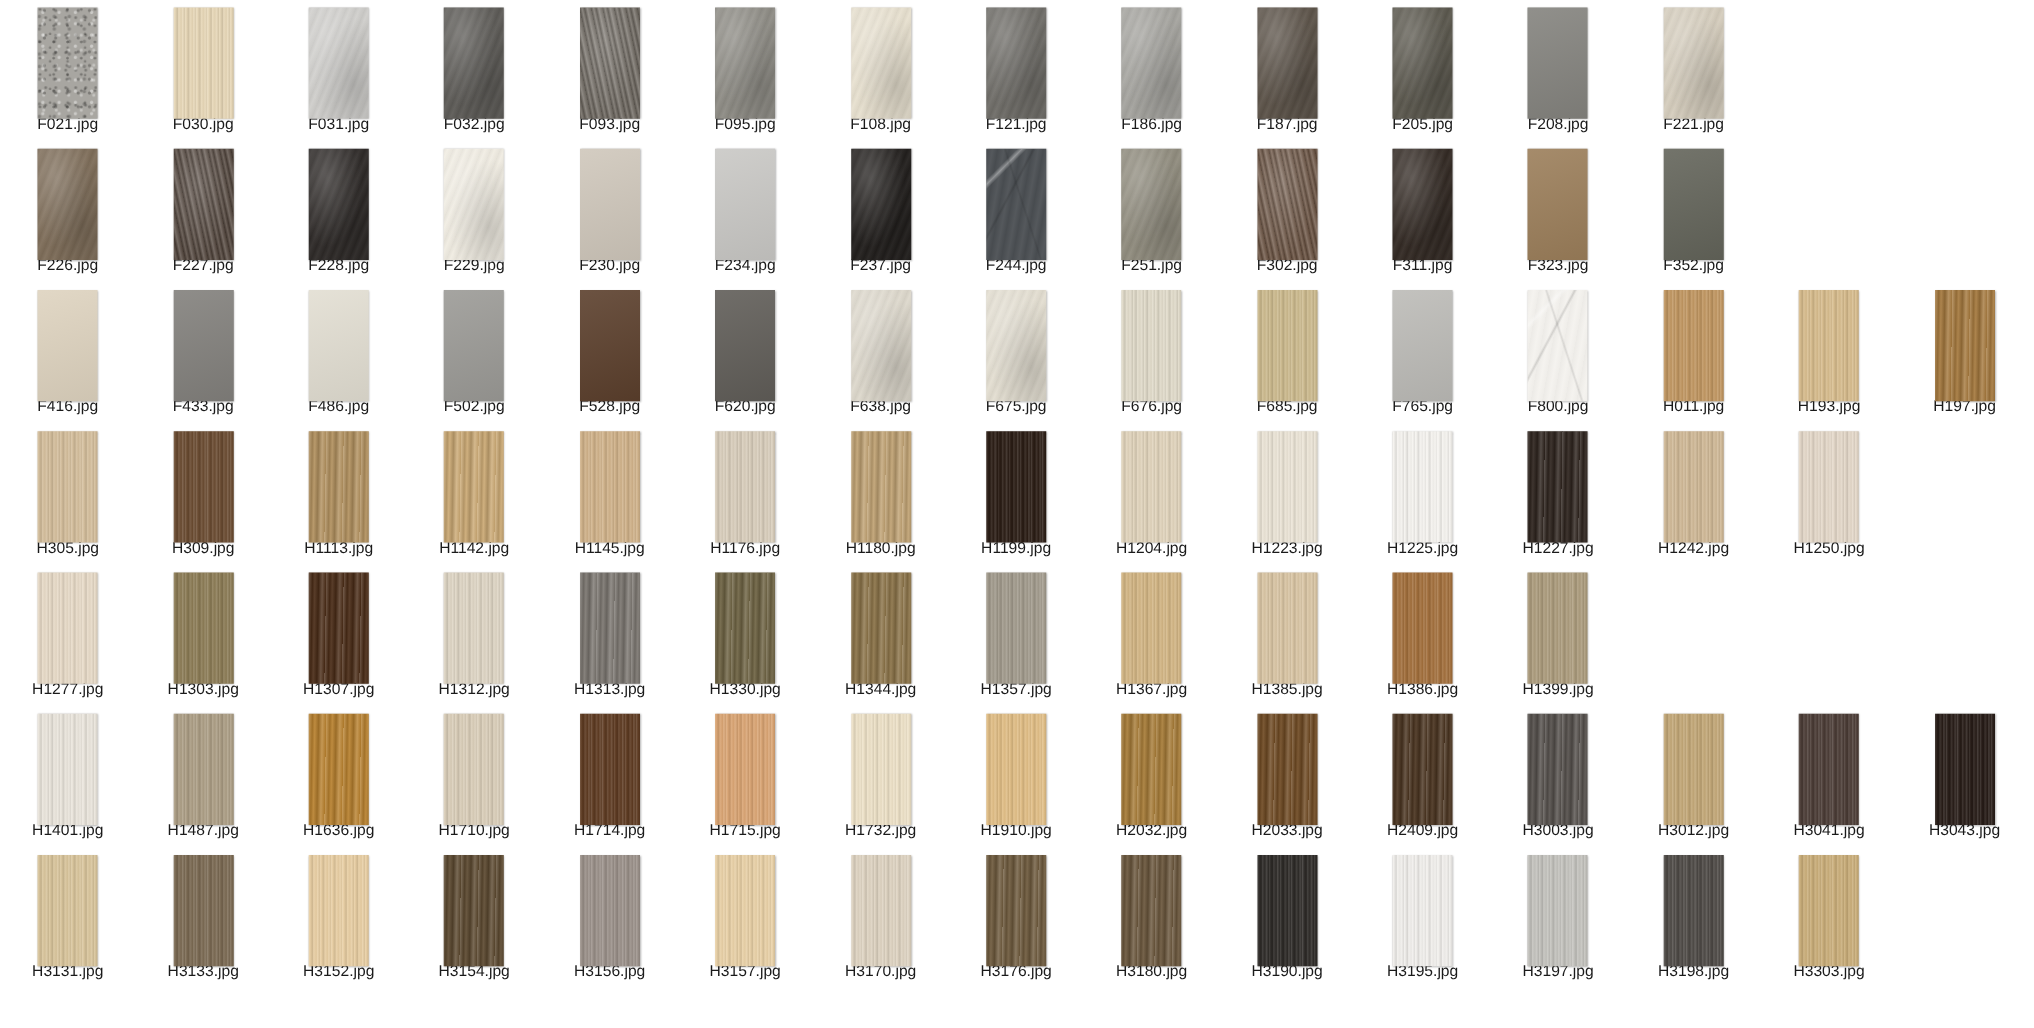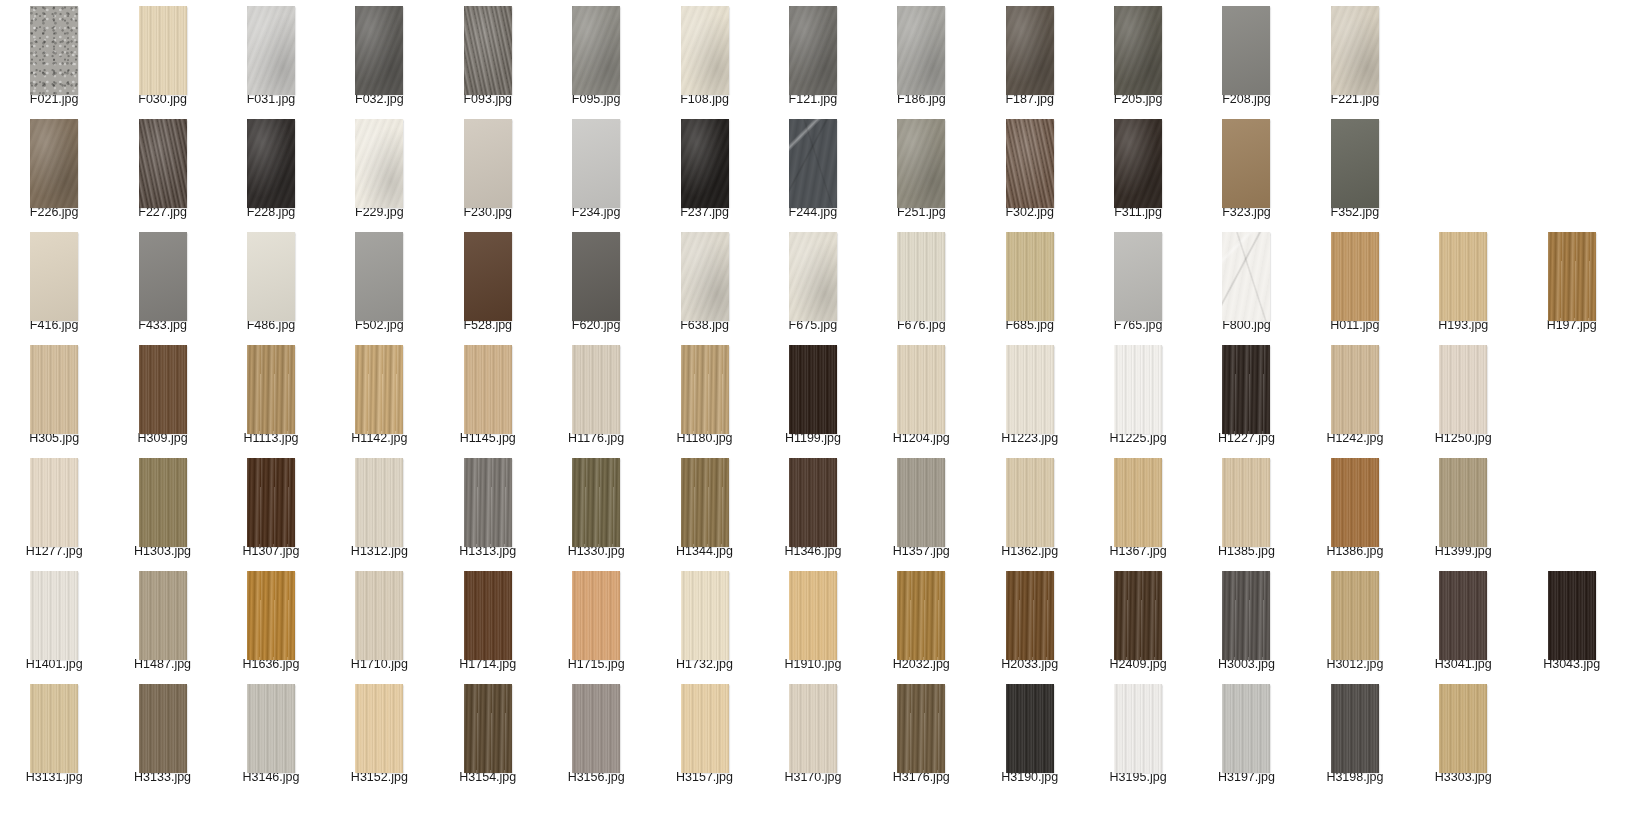--- a/index.html
+++ b/index.html
@@ -633,41 +633,25 @@
       <div class="cell">
         <div class="thumb-wrap">
           <div class="thumb" style="background-color: rgb(139, 115, 72);">
             <div class="tex woodcoarse"></div>
           </div>
         </div>
         <div class="label">H1344.jpg</div>
       </div>
       <div class="cell">
         <div class="thumb-wrap">
-          <div class="thumb" style="background-color: rgb(75, 54, 41);">
-            <div class="tex wood"></div>
-          </div>
-        </div>
-        <div class="label">H1346.jpg</div>
-      </div>
-      <div class="cell">
-        <div class="thumb-wrap">
           <div class="thumb" style="background-color: rgb(161, 154, 140);">
             <div class="tex wood"></div>
           </div>
         </div>
         <div class="label">H1357.jpg</div>
-      </div>
-      <div class="cell">
-        <div class="thumb-wrap">
-          <div class="thumb" style="background-color: rgb(217, 201, 170);">
-            <div class="tex wood"></div>
-          </div>
-        </div>
-        <div class="label">H1362.jpg</div>
       </div>
       <div class="cell">
         <div class="thumb-wrap">
           <div class="thumb" style="background-color: rgb(210, 181, 132);">
             <div class="tex wood"></div>
           </div>
         </div>
         <div class="label">H1367.jpg</div>
       </div>
       <div class="cell">
@@ -829,28 +813,20 @@
       <div class="cell">
         <div class="thumb-wrap">
           <div class="thumb" style="background-color: rgb(122, 105, 82);">
             <div class="tex wood"></div>
           </div>
         </div>
         <div class="label">H3133.jpg</div>
       </div>
       <div class="cell">
         <div class="thumb-wrap">
-          <div class="thumb" style="background-color: rgb(196, 192, 182);">
-            <div class="tex wood"></div>
-          </div>
-        </div>
-        <div class="label">H3146.jpg</div>
-      </div>
-      <div class="cell">
-        <div class="thumb-wrap">
           <div class="thumb" style="background-color: rgb(231, 205, 162);">
             <div class="tex wood"></div>
           </div>
         </div>
         <div class="label">H3152.jpg</div>
       </div>
       <div class="cell">
         <div class="thumb-wrap">
           <div class="thumb" style="background-color: rgb(92, 73, 48);">
             <div class="tex woodcoarse"></div>
@@ -882,20 +858,28 @@
         </div>
         <div class="label">H3170.jpg</div>
       </div>
       <div class="cell">
         <div class="thumb-wrap">
           <div class="thumb" style="background-color: rgb(110, 90, 61);">
             <div class="tex woodcoarse"></div>
           </div>
         </div>
         <div class="label">H3176.jpg</div>
+      </div>
+      <div class="cell">
+        <div class="thumb-wrap">
+          <div class="thumb" style="background-color: rgb(106, 86, 60);">
+            <div class="tex woodcoarse"></div>
+          </div>
+        </div>
+        <div class="label">H3180.jpg</div>
       </div>
       <div class="cell">
         <div class="thumb-wrap">
           <div class="thumb" style="background-color: rgb(45, 42, 39);">
             <div class="tex wood"></div>
           </div>
         </div>
         <div class="label">H3190.jpg</div>
       </div>
       <div class="cell">

